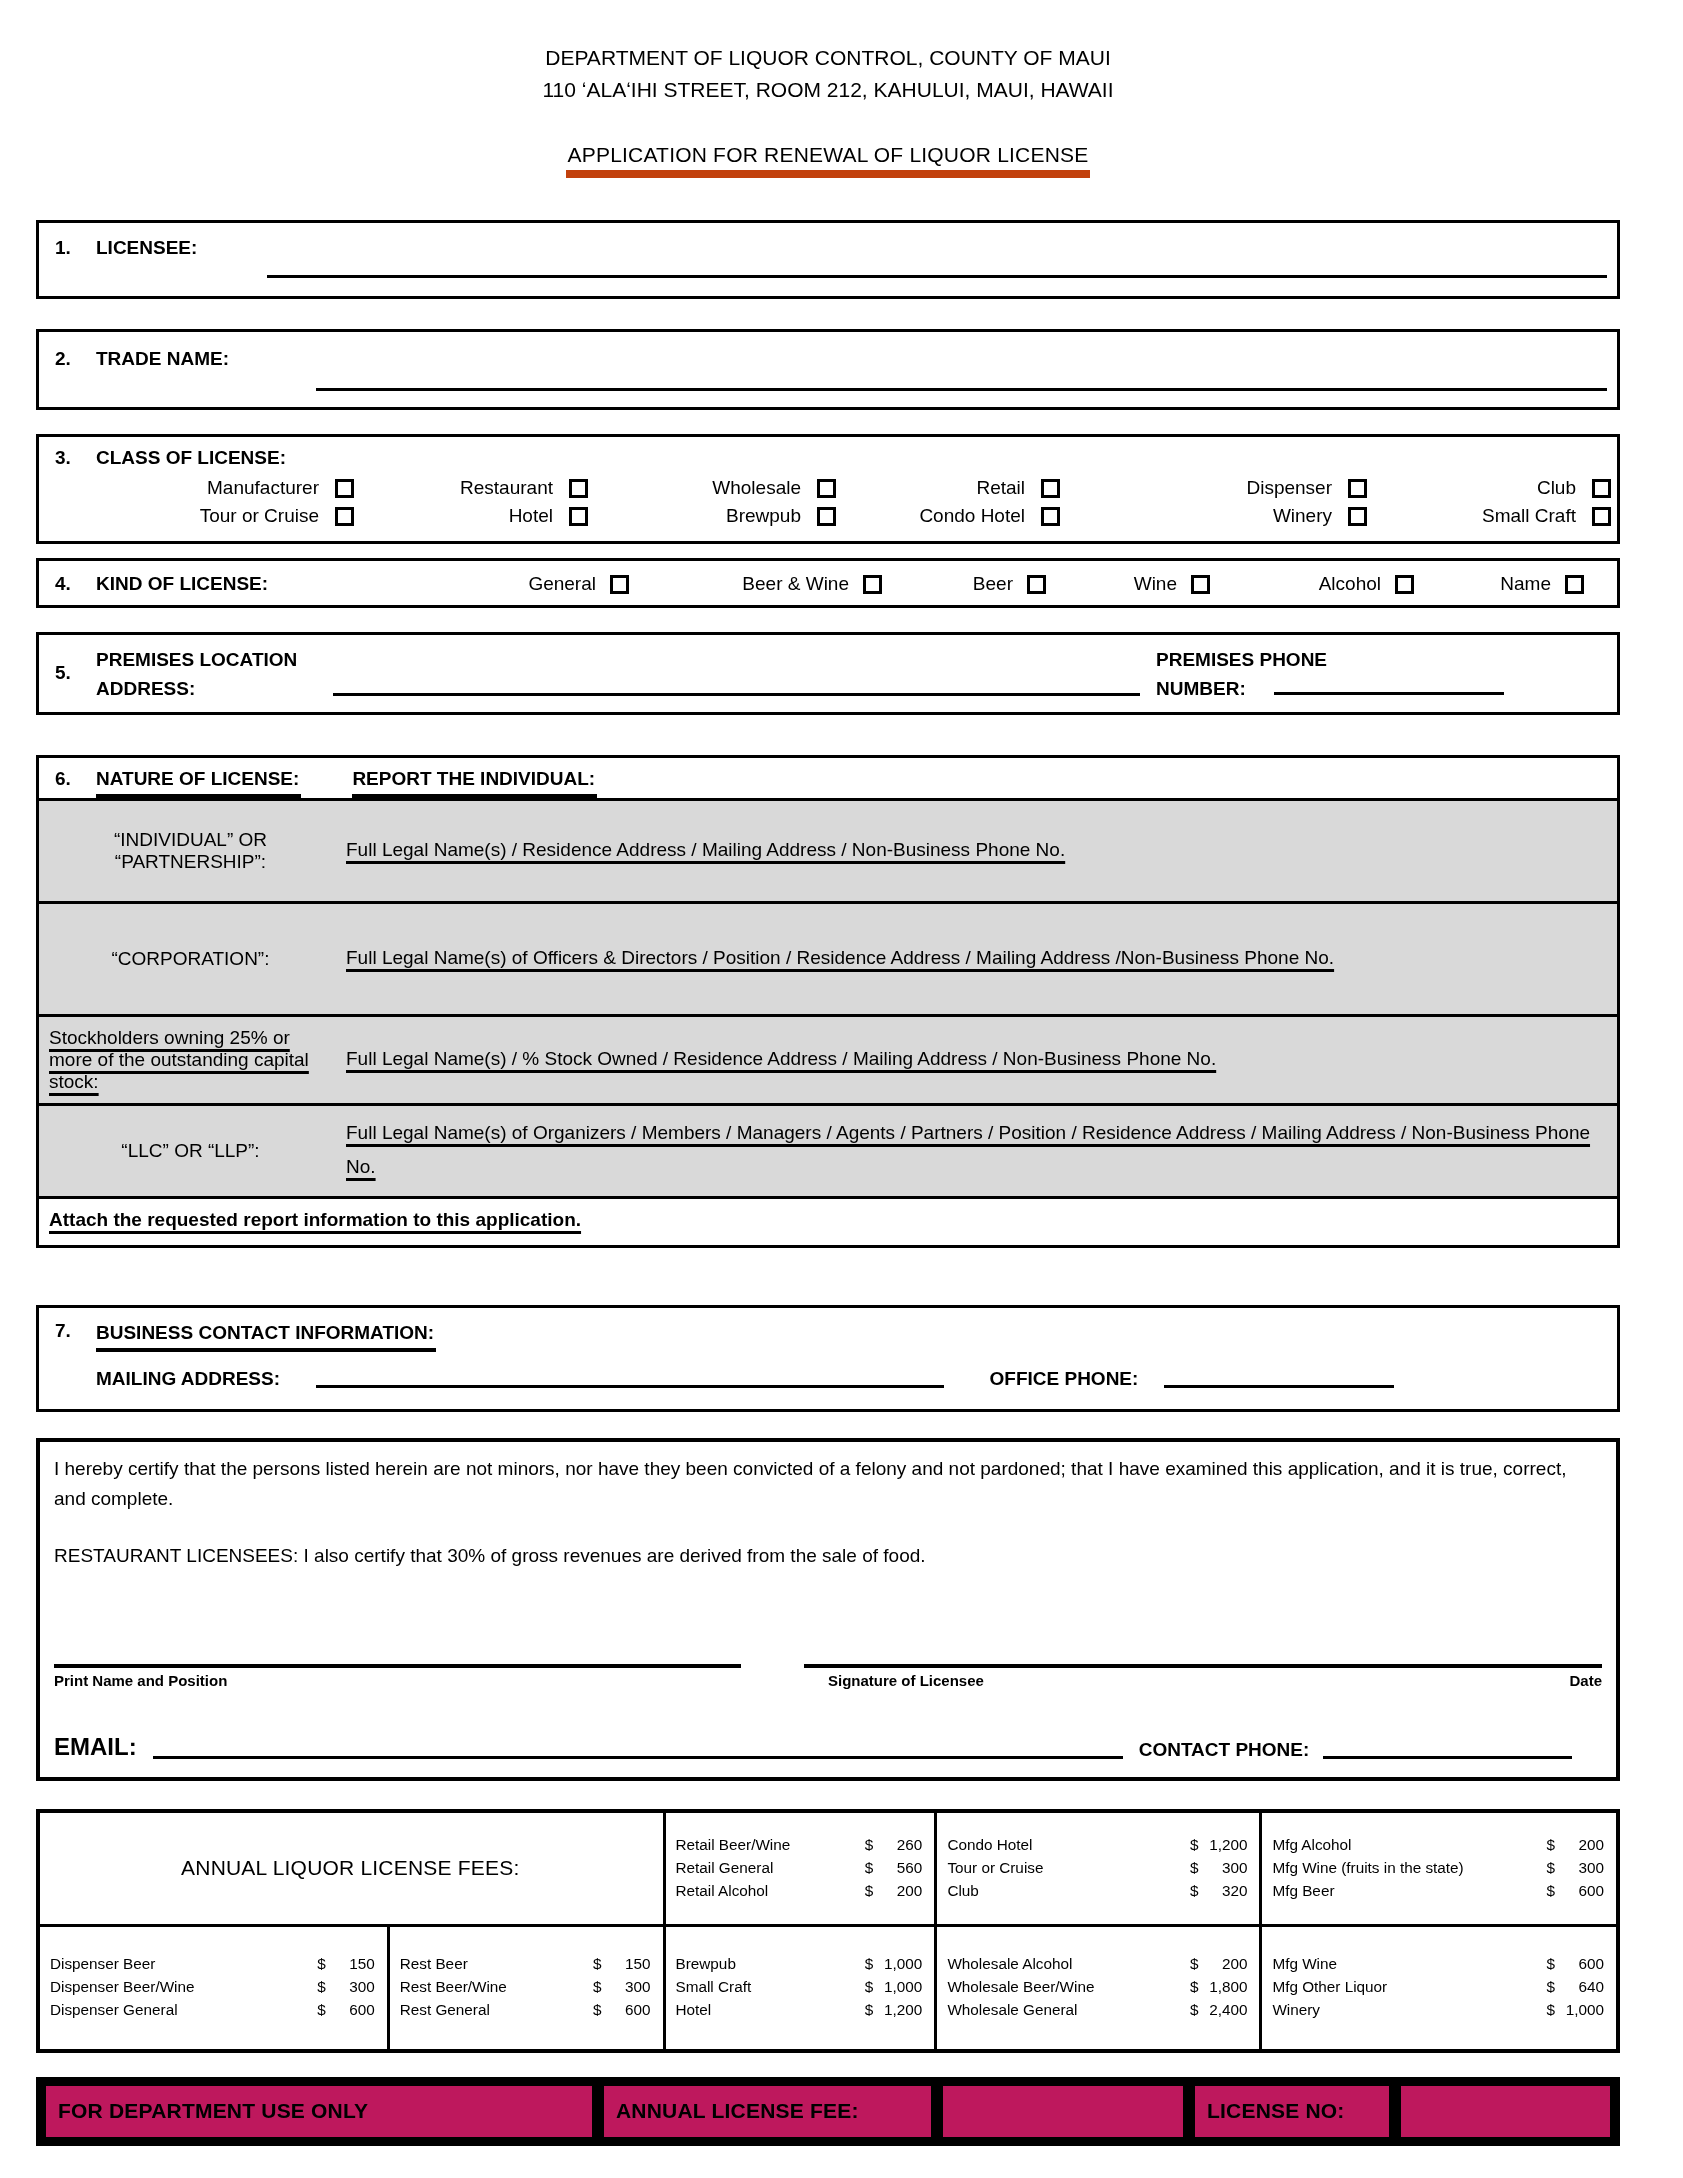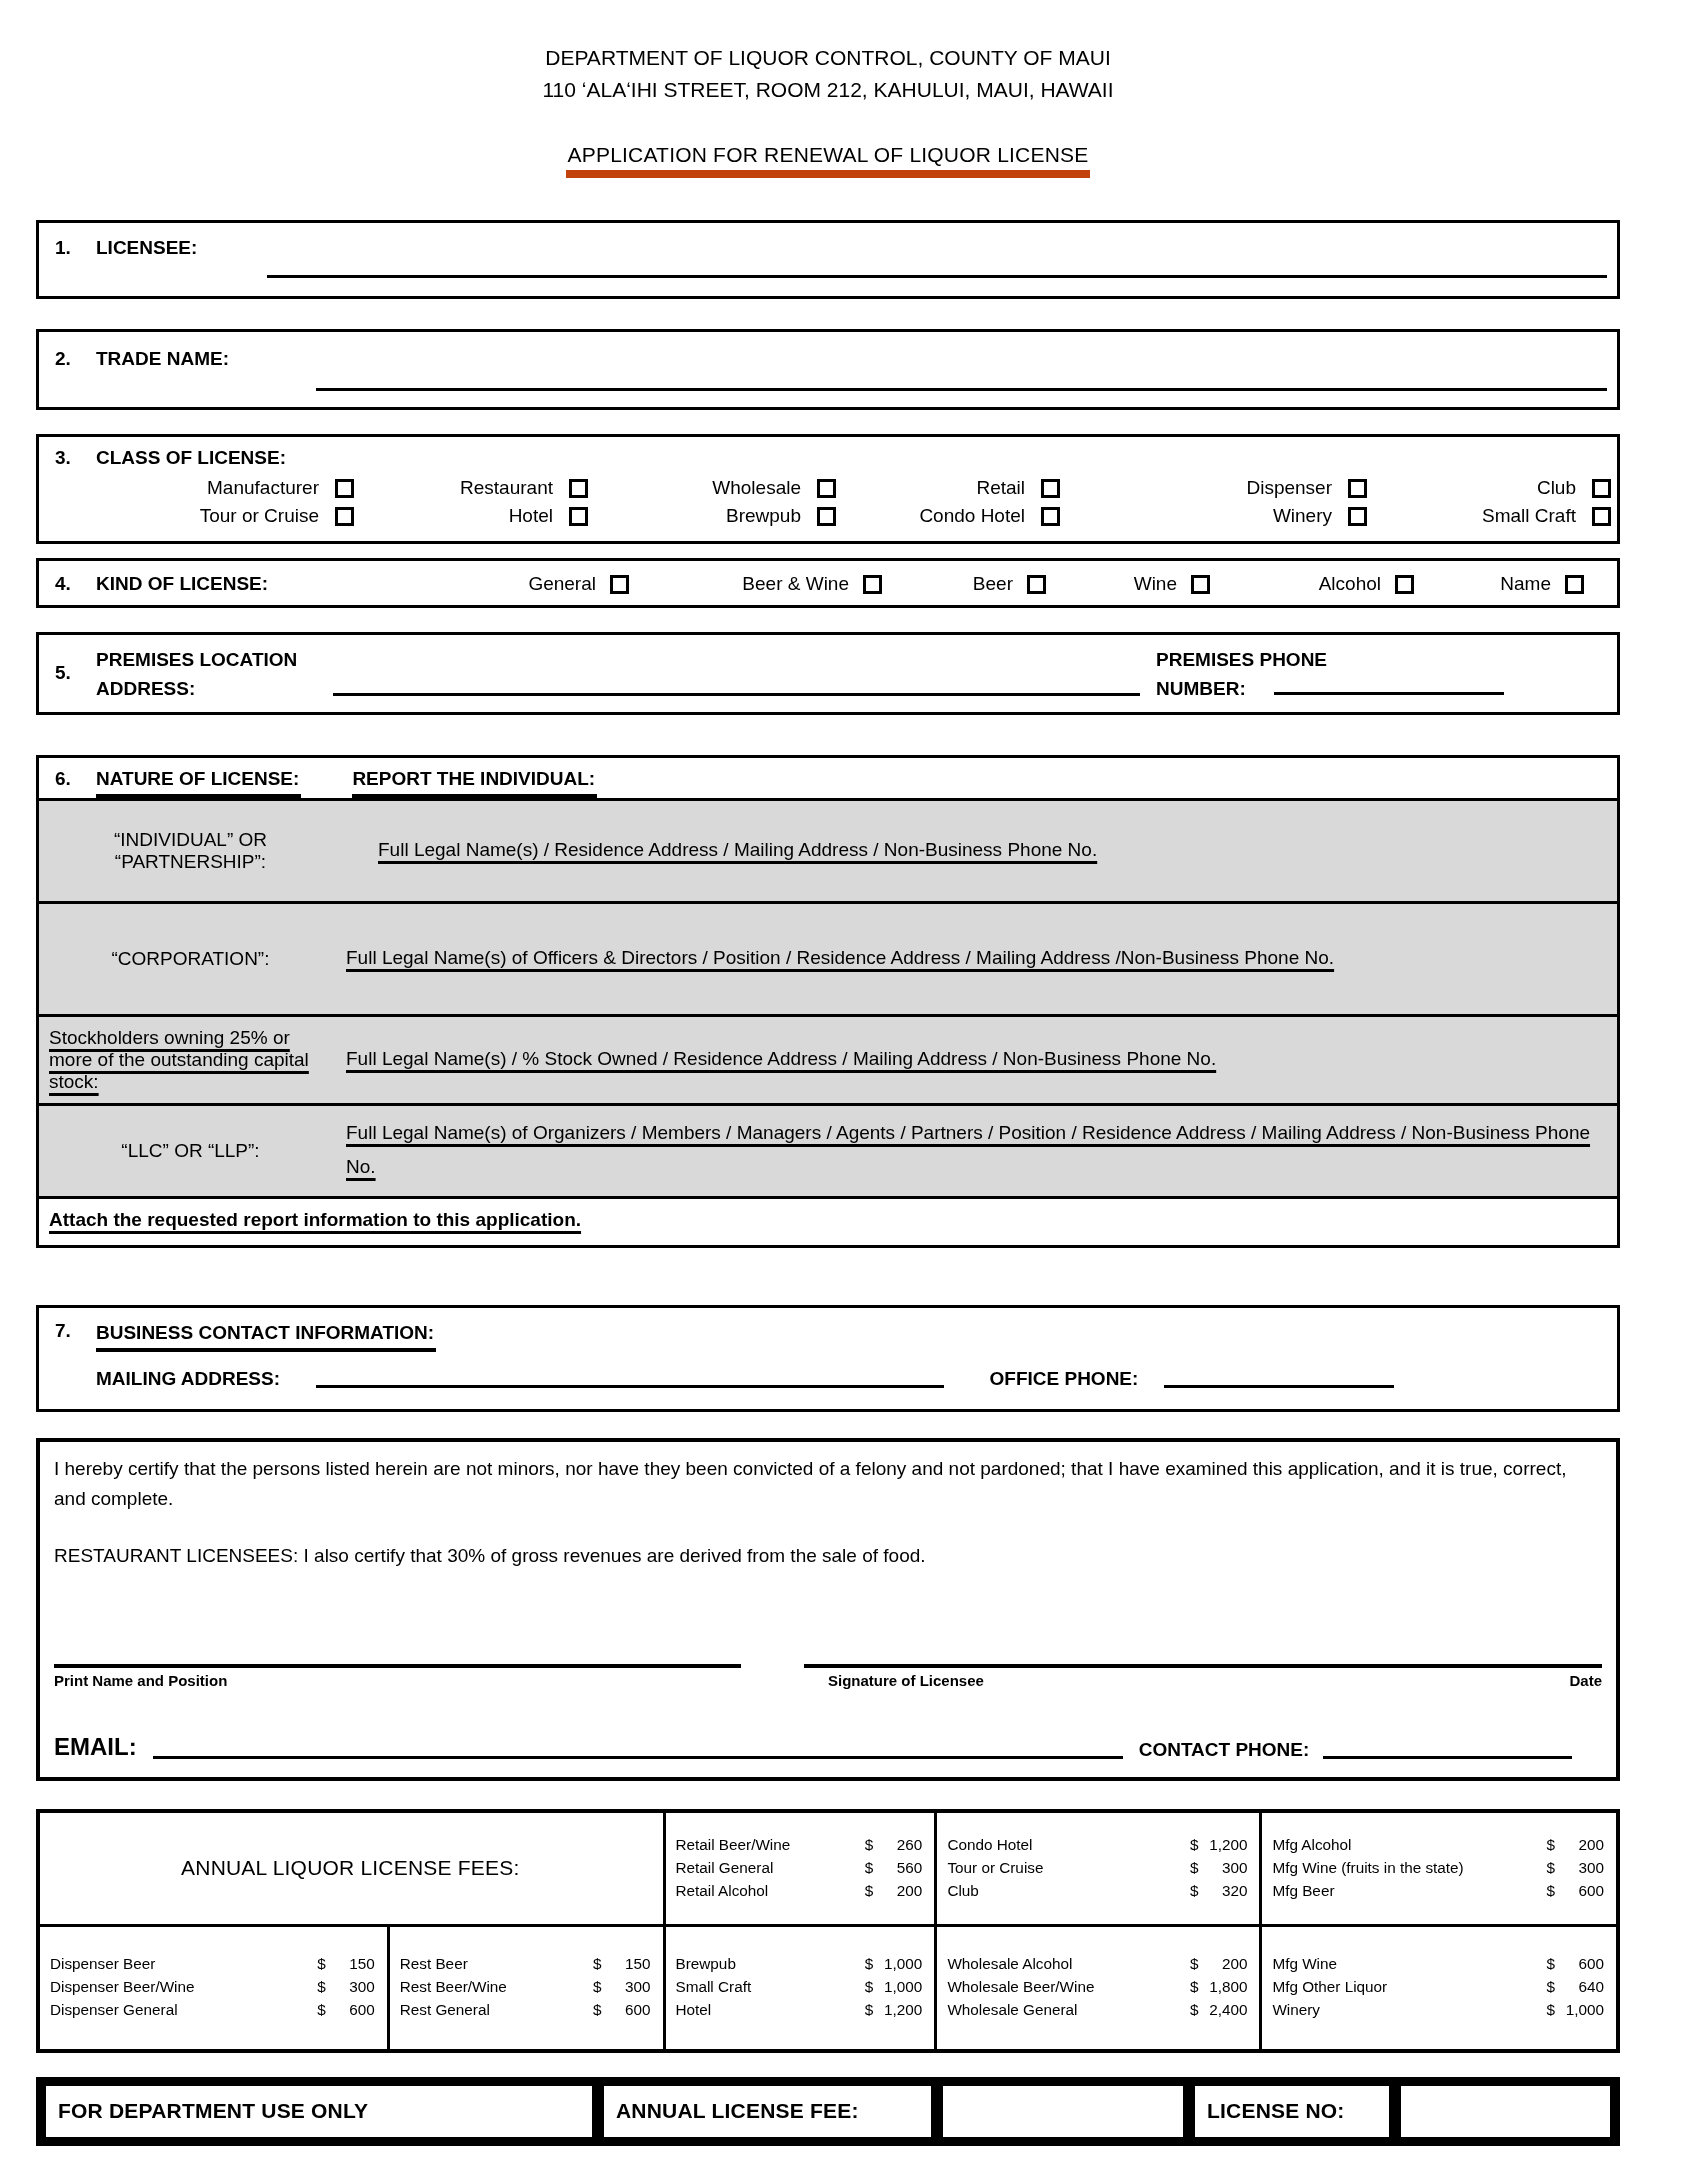--- a/index.html
+++ b/index.html
@@ -42,21 +42,21 @@
   .nathdr{display:flex;padding:8px 0 0 0;background:#fff;}
   .nathdr .num{padding-top:2px;}
   .uthick{display:inline-block;border-bottom:4px solid #000;padding:2px 2px 4px 0;font-weight:bold;font-size:19px;}
   .nathdr .h2{margin-left:51px;}
   .natrow{display:flex;background:#d9d9d9;border-top:3px solid #000;}
   .natleft{flex:0 0 303px;font-size:19px;padding:10px 8px;display:flex;flex-direction:column;justify-content:center;}
   .natleft.ctr{text-align:center;align-items:center;}
   .natleft.lft{padding-left:10px;}
   .uline{text-decoration:underline;text-decoration-thickness:2.5px;text-underline-offset:5px;}
   .natright{flex:1;font-size:19px;padding:10px 18px 12px 4px;display:flex;flex-direction:column;justify-content:center;line-height:1.8;}
-  .r1{min-height:103px;gap:32px;}
+  .r1{min-height:103px;}
   .r2{min-height:113px;}
   .r3{min-height:81px;}
   .r4{min-height:73px;}
   .r2 .natright{max-width:1218px;}
   .r4 .natright{max-width:1281px;}
   .natnote{border-top:3px solid #000;background:#fff;padding:10px 10px 14px 10px;}
   .natnote span{font-weight:bold;font-size:19px;}
   
   .sec7{margin-top:57px;height:107px;padding-top:12px;}
   .s7row{display:flex;align-items:flex-end;margin-top:16px;}
@@ -86,21 +86,21 @@
   .fcell.nol{border-left:none;}
   .fcell.not{border-top:none;}
   .fcell.span2{grid-column:span 2;}
   .frow2{min-height:125px;}
   .ftitle{align-items:center;justify-content:center;font-size:21px;letter-spacing:0.2px;}
   .fitem{display:flex;justify-content:space-between;align-items:baseline;font-size:15.3px;line-height:1.5;}
   .fee{display:inline-flex;gap:7px;}
   .amt{min-width:42px;text-align:right;}
   
   .dept{margin-top:24px;background:#000;display:flex;gap:12px;padding:9px 10px;}
-  .dcell{background:#ffffff;display:flex;align-items:center;height:51px;padding:10px 12px;font-weight:bold;font-size:21px;letter-spacing:0.2px;}
+  .dcell{background:#be185d;display:flex;align-items:center;height:51px;padding:10px 12px;font-weight:bold;font-size:21px;letter-spacing:0.2px;}
   .dc1{flex:0 0 546px;}
   .dc2{flex:0 0 327px;}
   .dc3{flex:0 0 240px;}
   .dc4{flex:0 0 194px;}
   .dc5{flex:1;}
 </style>
 </head>
 <body>
 
 <div class="content">

